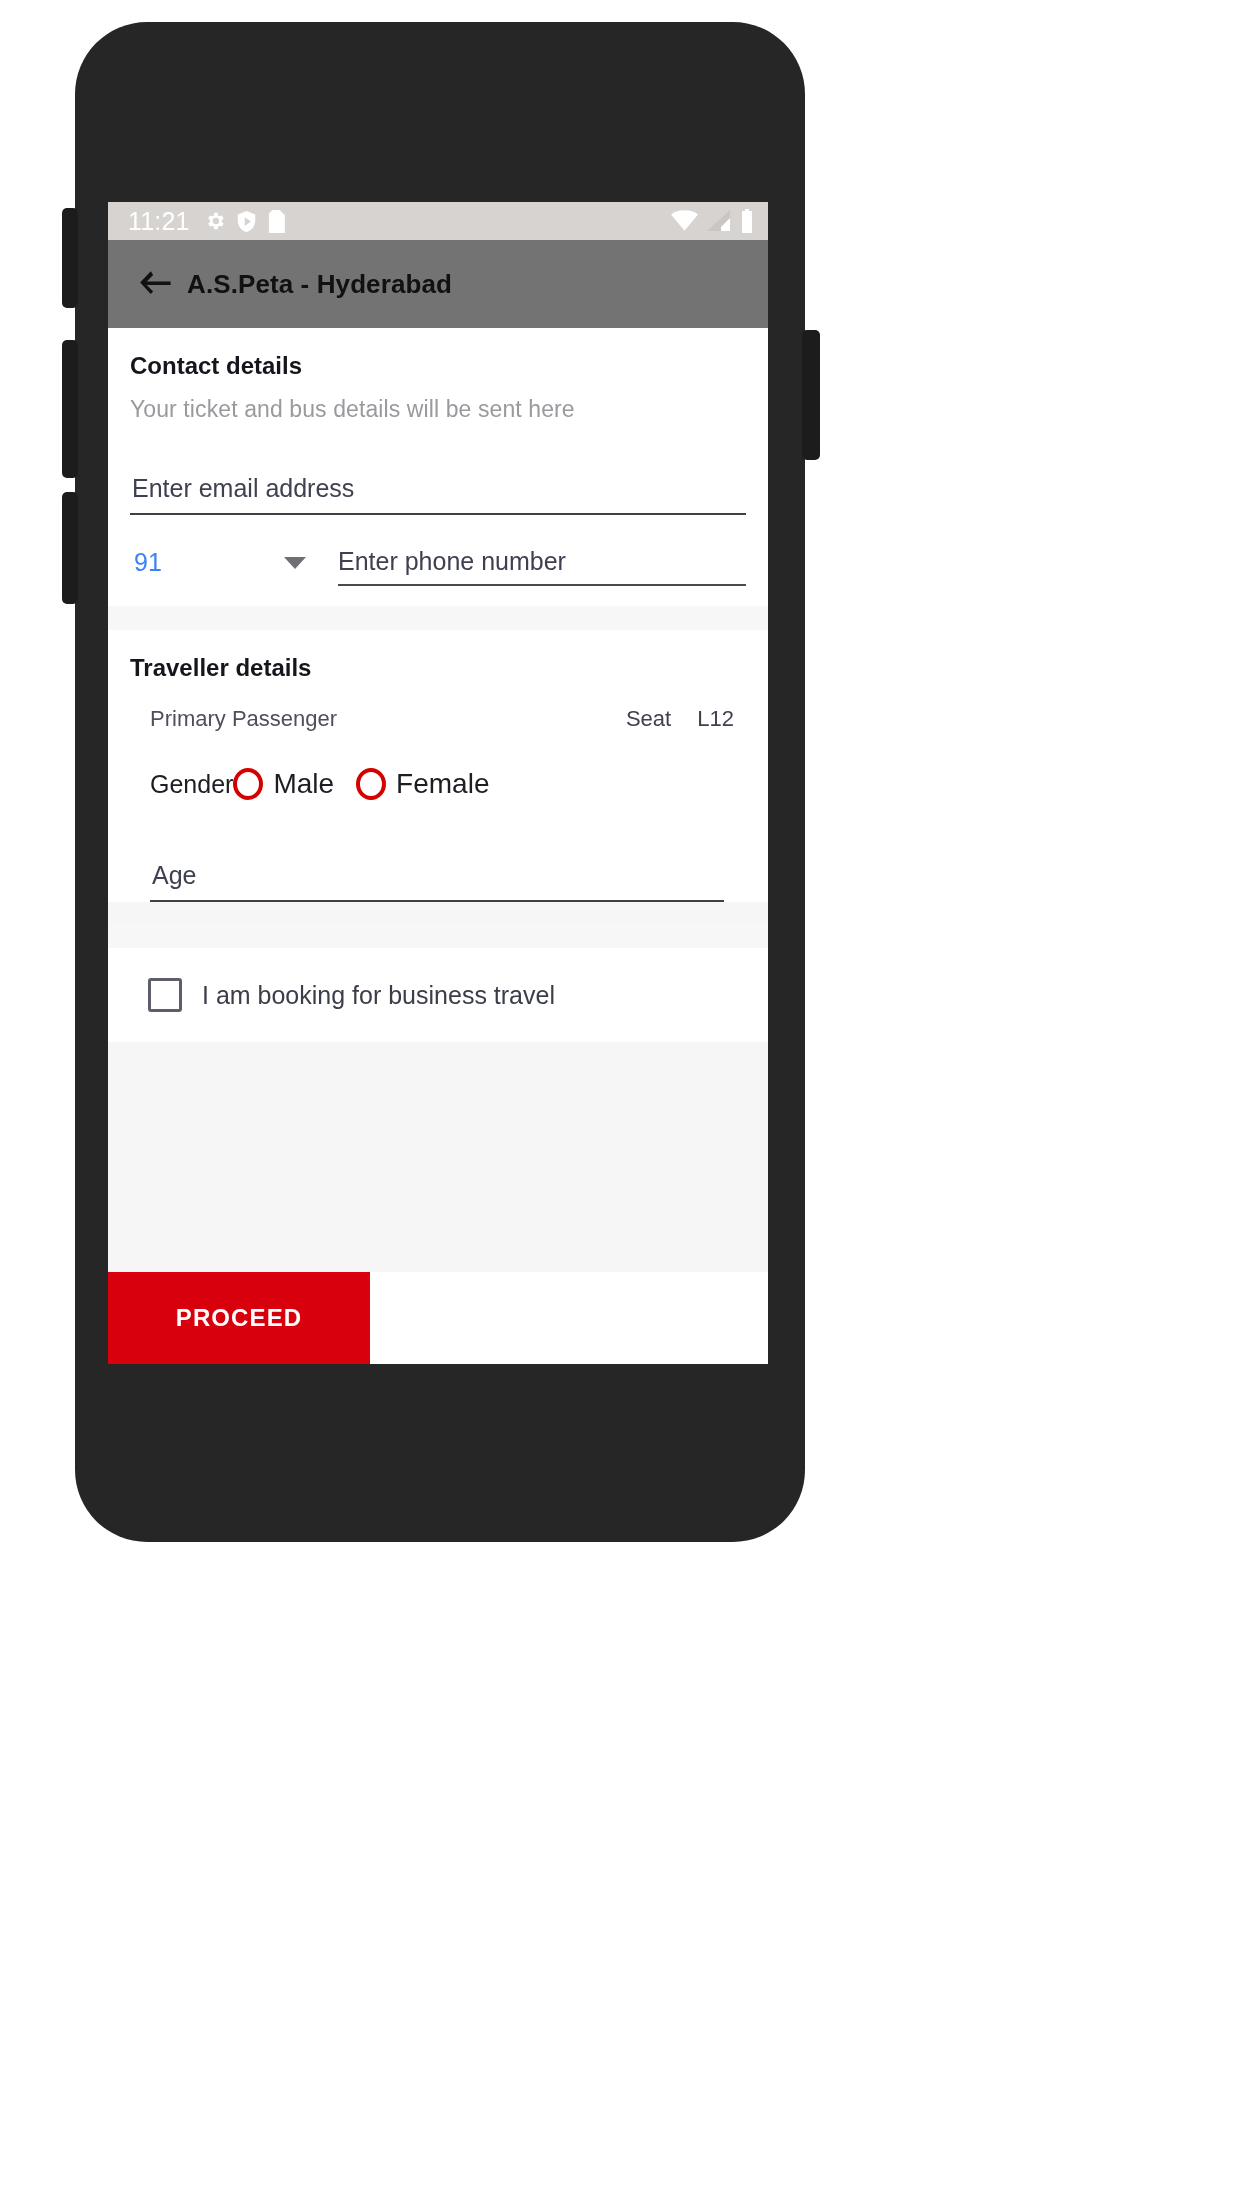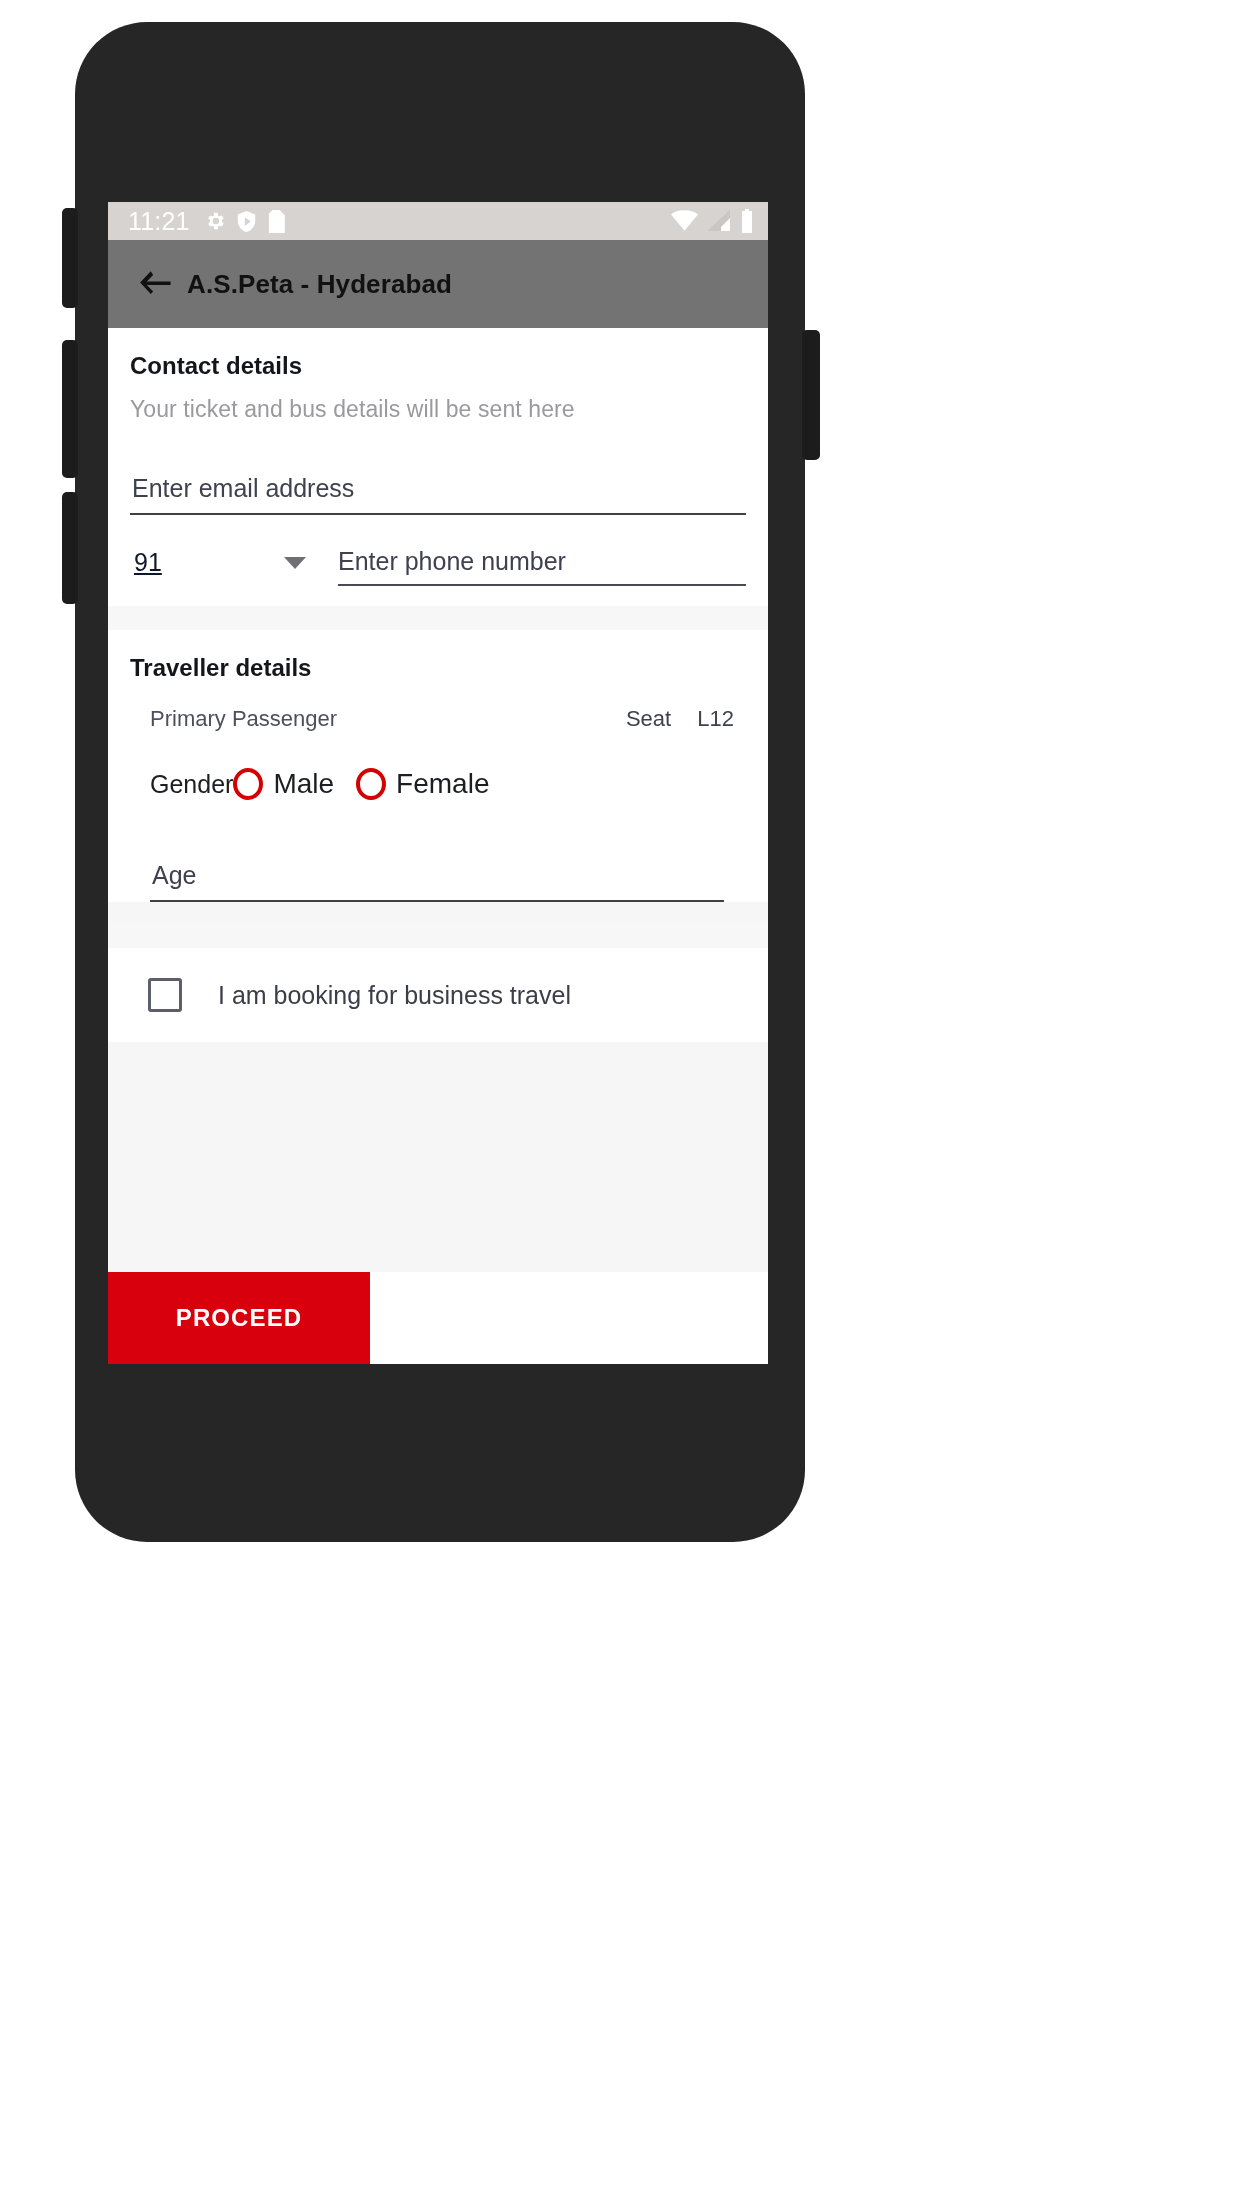--- a/index.html
+++ b/index.html
@@ -129,21 +129,21 @@
     margin-top: 32px;
     padding-bottom: 20px;
   }
   .cc-select {
     width: 190px;
     display: flex;
     align-items: center;
     justify-content: space-between;
     padding-bottom: 9px;
   }
-  .cc-value { font-size: 25px; color: #0f172a; padding-left: 4px; text-decoration: underline; }
+  .cc-value { font-size: 25px; color: #3b82f6; padding-left: 4px; }
   .caret {
     width: 0; height: 0;
     border-left: 11px solid transparent;
     border-right: 11px solid transparent;
     border-top: 12px solid #6f6f74;
     margin-right: 14px;
   }
   .phone-field {
     flex: 1;
     margin-left: 18px;
@@ -176,21 +176,20 @@
     margin-right: 10px;
     background: #ffffff;
   }
   .radio-text { font-size: 28px; color: #1d1e24; margin-right: 22px; }
 
   
   .check-row {
     display: flex;
     align-items: center;
     padding: 30px 0 30px 18px;
-    gap: 16px;
   }
   .checkbox {
     width: 34px; height: 34px;
     border: 3px solid #5c5f6b;
     border-radius: 3px;
     margin-right: 20px;
     background: #ffffff;
   }
   .check-text { font-size: 25px; color: #3b3d49; }
 

